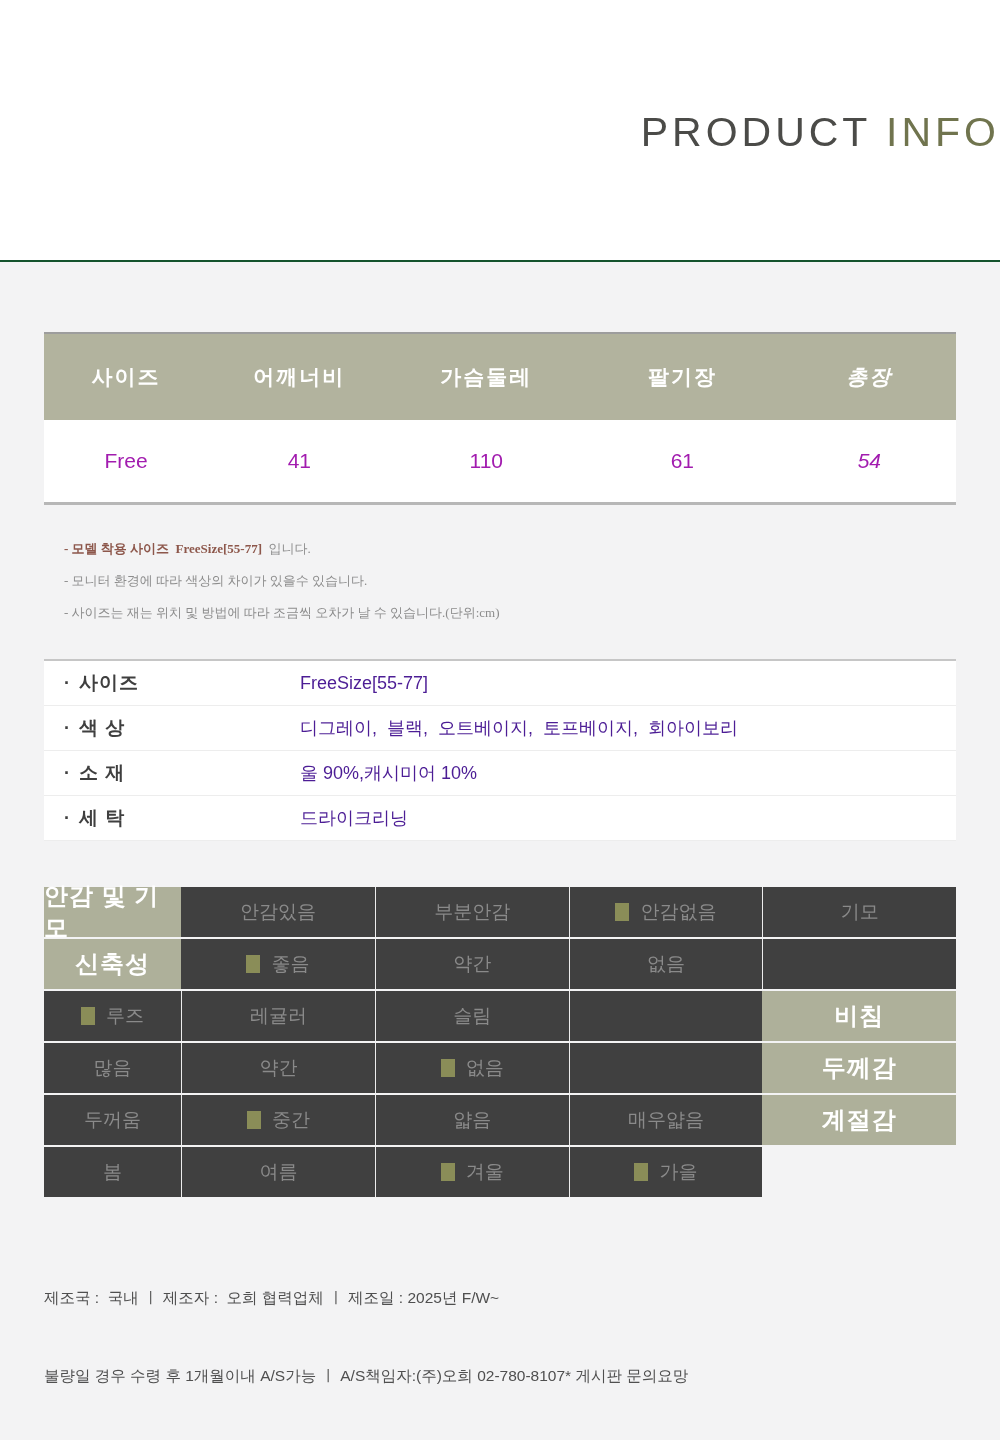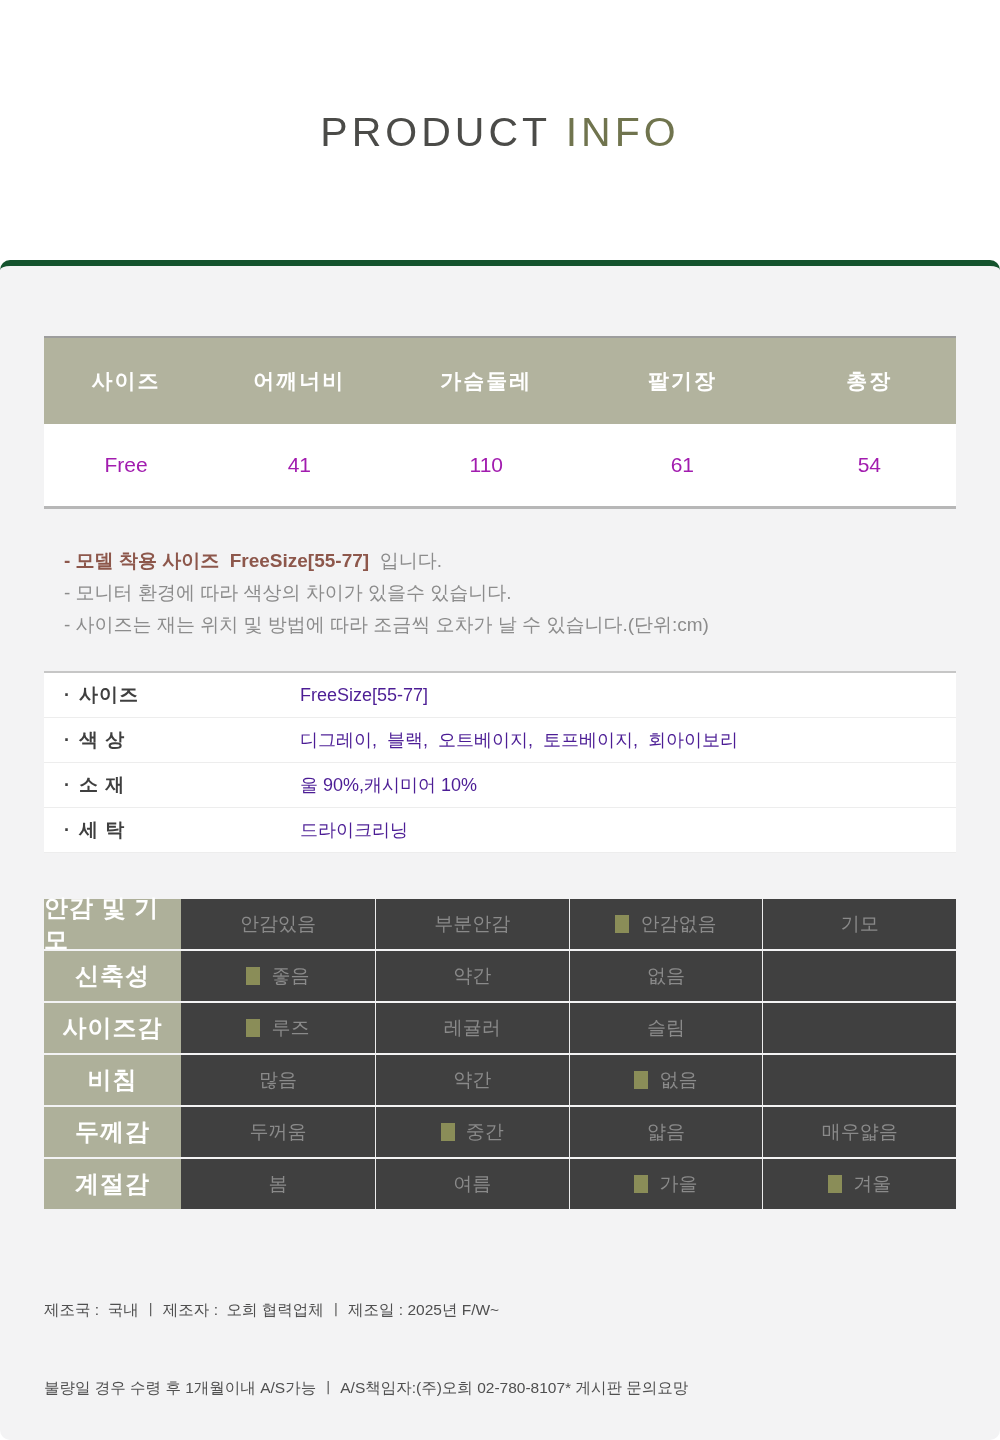--- a/index.html
+++ b/index.html
@@ -2,38 +2,38 @@
 <html><head>
 <meta charset="utf-8">
 <style>
   html,body{margin:0;padding:0;}
   body{
     width:1000px;height:1440px;background:#ffffff;
     font-family:"Liberation Sans","DejaVu Sans",sans-serif;
     position:relative;overflow:hidden;color:#555;
   }
   
-  .title-wrap{height:265px;display:flex;align-items:center;justify-content:center;background:#fff;}
+  .title-wrap{height:265px;display:flex;align-items:center;justify-content:flex-end;background:#fff;}
   .page-title{font-size:41px;letter-spacing:4px;font-weight:500;white-space:pre;}
   .title-main{color:#4b4b48;}
   .title-accent{color:#70744e;}
   
-  .panel{position:absolute;top:260px;left:0;right:0;bottom:0;background:#f3f3f4;border-top:6px solid #14532d;border-radius:10px;}
+  .panel{position:absolute;top:260px;left:0;right:0;bottom:0;background:#f3f3f4;border-top:2px solid #14532d;}
   .content{margin:0 44px;}
   
   .size-table{margin-top:70px;border-top:2px solid #9d9d9d;}
   .st-row{display:flex;width:100%;}
   .st-head{background:#b2b39e;height:86px;}
   .st-body{background:#ffffff;height:82px;border-bottom:3px solid #b7b7b7;}
   .st-cell{display:flex;align-items:center;justify-content:center;font-size:21px;}
   .st-head .st-cell{color:#ffffff;font-weight:bold;letter-spacing:2px;}
   .st-body .st-cell{color:#a21caf;}
-  .w1{width:18%;} .w2{width:20%;} .w3{width:21%;} .w4{width:22%;} .w5{width:19%;}
-  
-  .notes{margin-top:36px;padding-left:20px;font-size:19px;line-height:32px;color:#8c8c8c;}
+  .w1{width:18%;} .w2{width:20%;} .w3{width:21%;} .w4{width:22%;} .w5{width:19%;font-style:italic;}
+  
+  .notes{margin-top:28px;padding-left:20px;font-size:13px;line-height:32px;color:#8c8c8c;font-family:Liberation Serif, serif;}
   .note-strong{color:#8d574b;font-weight:bold;white-space:pre;}
   
   .spec-table{margin-top:30px;border-top:2px solid #c6c6c6;}
   .spec-row{height:44px;display:flex;align-items:center;background:#ffffff;border-bottom:1px solid #ededed;}
   .spec-label{width:236px;padding-left:20px;display:flex;align-items:center;color:#3f3f3f;font-weight:bold;font-size:19px;letter-spacing:1px;}
   .spec-bullet{color:#3f3f3f;font-size:18px;margin-right:8px;font-weight:bold;}
   .spec-value{color:#4c1d95;font-size:18px;white-space:pre;}
   
   .matrix{margin-top:46px;display:grid;grid-template-columns:137px 1fr 1fr 1fr 1fr;row-gap:2px;}
   .mx-label{background:#aeb09a;color:#ffffff;font-weight:bold;font-size:24px;height:50px;display:flex;align-items:center;justify-content:center;letter-spacing:1px;}
@@ -132,21 +132,20 @@
       <div class="mx-cell bl">
           <span>약간</span>
         </div>
       <div class="mx-cell bl">
           <span>없음</span>
         </div>
       <div class="mx-cell bl">
           <span></span>
         </div>
 
-      <div class="mx-label">사이즈감</div>
       <div class="mx-cell">
           <span class="marker"></span>
           <span>루즈</span>
         </div>
       <div class="mx-cell bl">
           <span>레귤러</span>
         </div>
       <div class="mx-cell bl">
           <span>슬림</span>
         </div>
@@ -186,25 +185,25 @@
 
       <div class="mx-label">계절감</div>
       <div class="mx-cell">
           <span>봄</span>
         </div>
       <div class="mx-cell bl">
           <span>여름</span>
         </div>
       <div class="mx-cell bl">
           <span class="marker"></span>
+          <span>겨울</span>
+        </div>
+      <div class="mx-cell bl">
+          <span class="marker"></span>
           <span>가을</span>
-        </div>
-      <div class="mx-cell bl">
-          <span class="marker"></span>
-          <span>겨울</span>
         </div>
     </div>
 
     <div class="footer">
       <div>제조국 :  국내 ㅣ 제조자 :  오희 협력업체 ㅣ 제조일 : 2025년 F/W~</div>
       <div>불량일 경우 수령 후 1개월이내 A/S가능 ㅣ A/S책임자:(주)오희 02-780-8107* 게시판 문의요망</div>
     </div>
 
   </div>
 </div>

